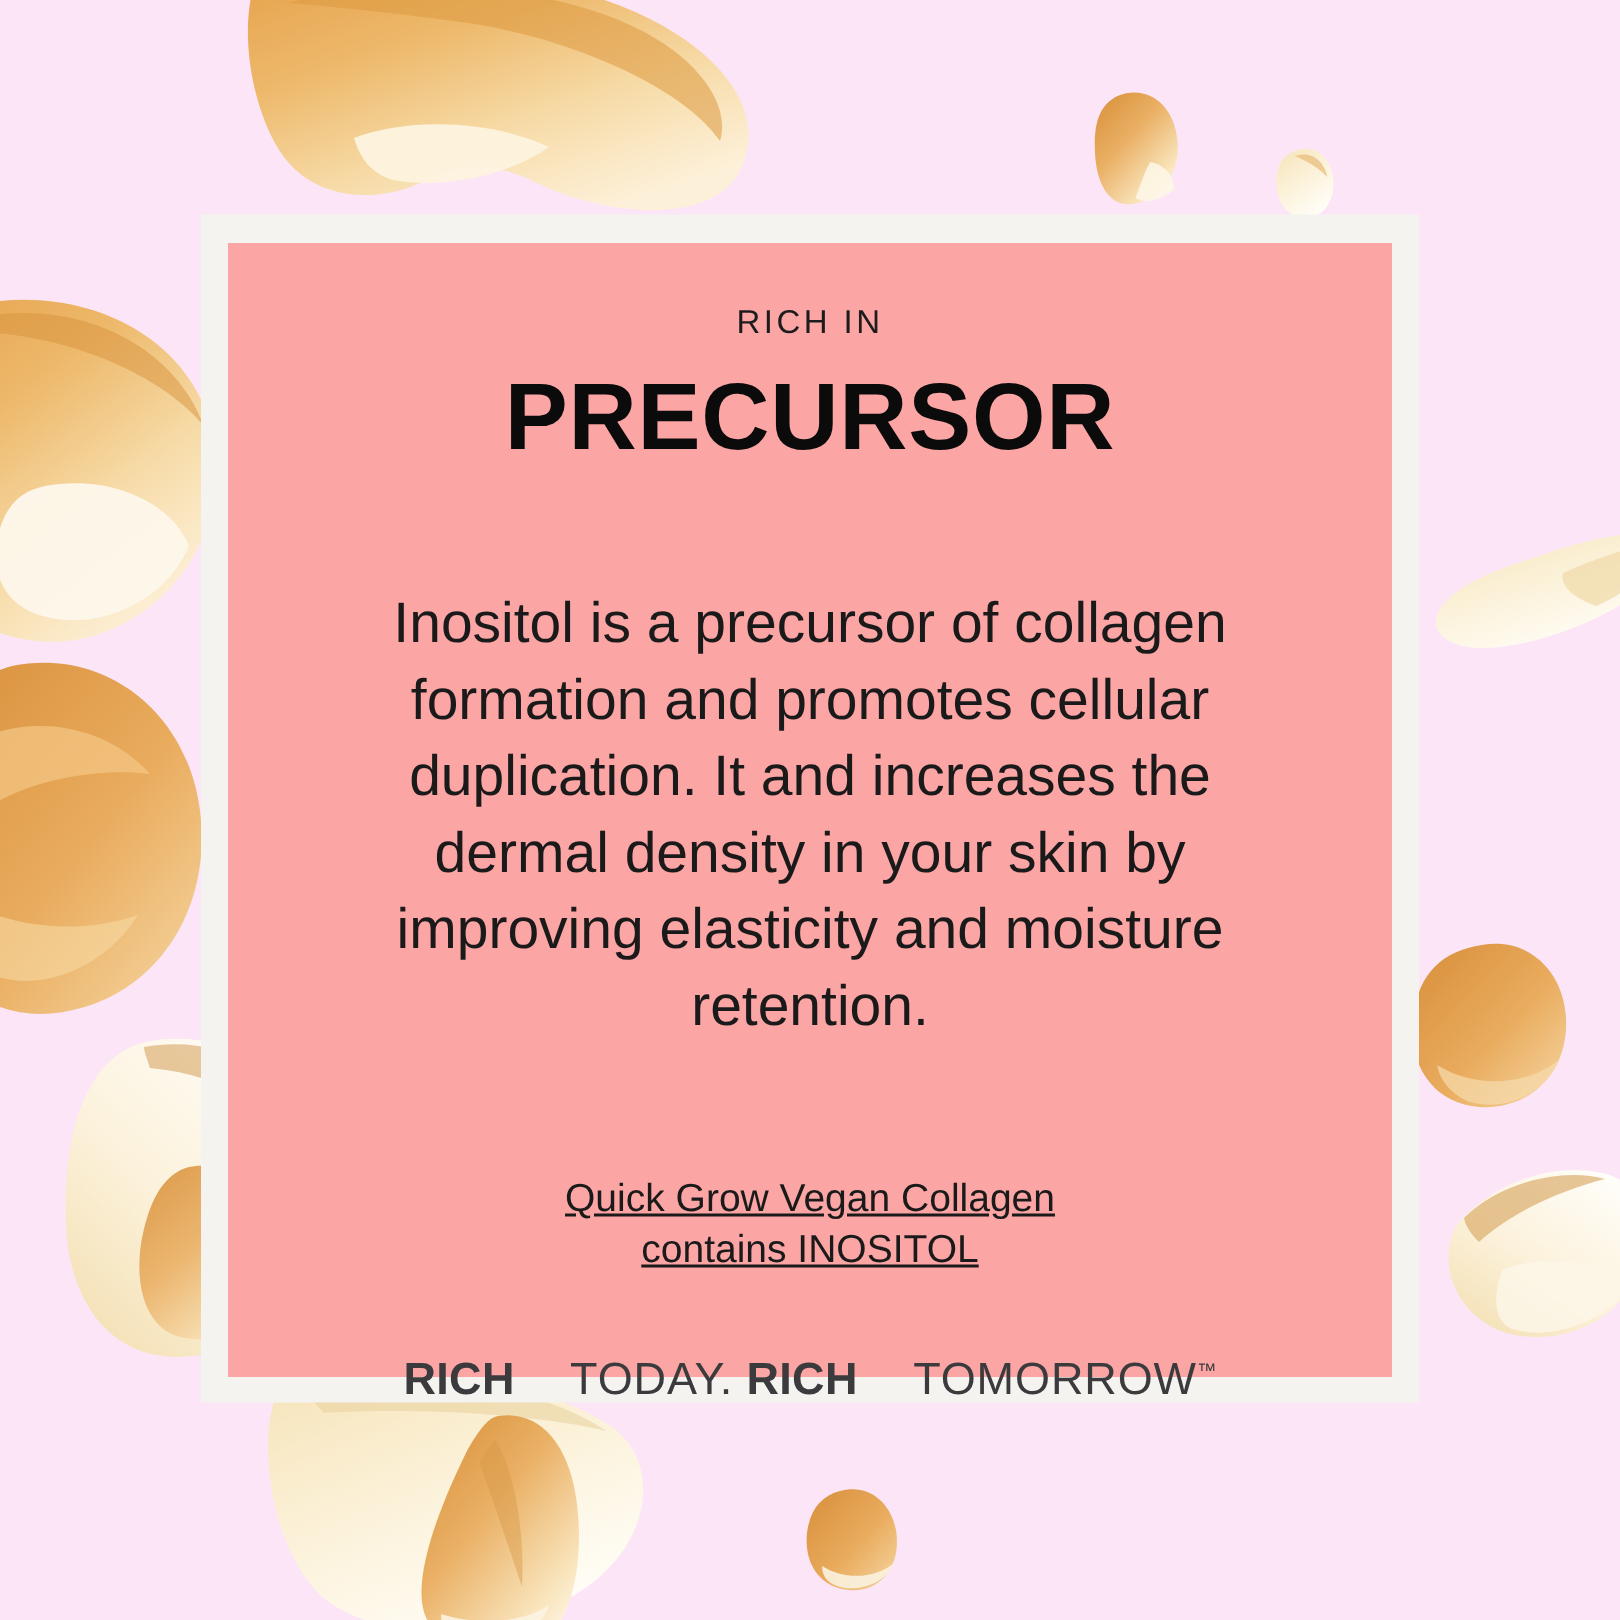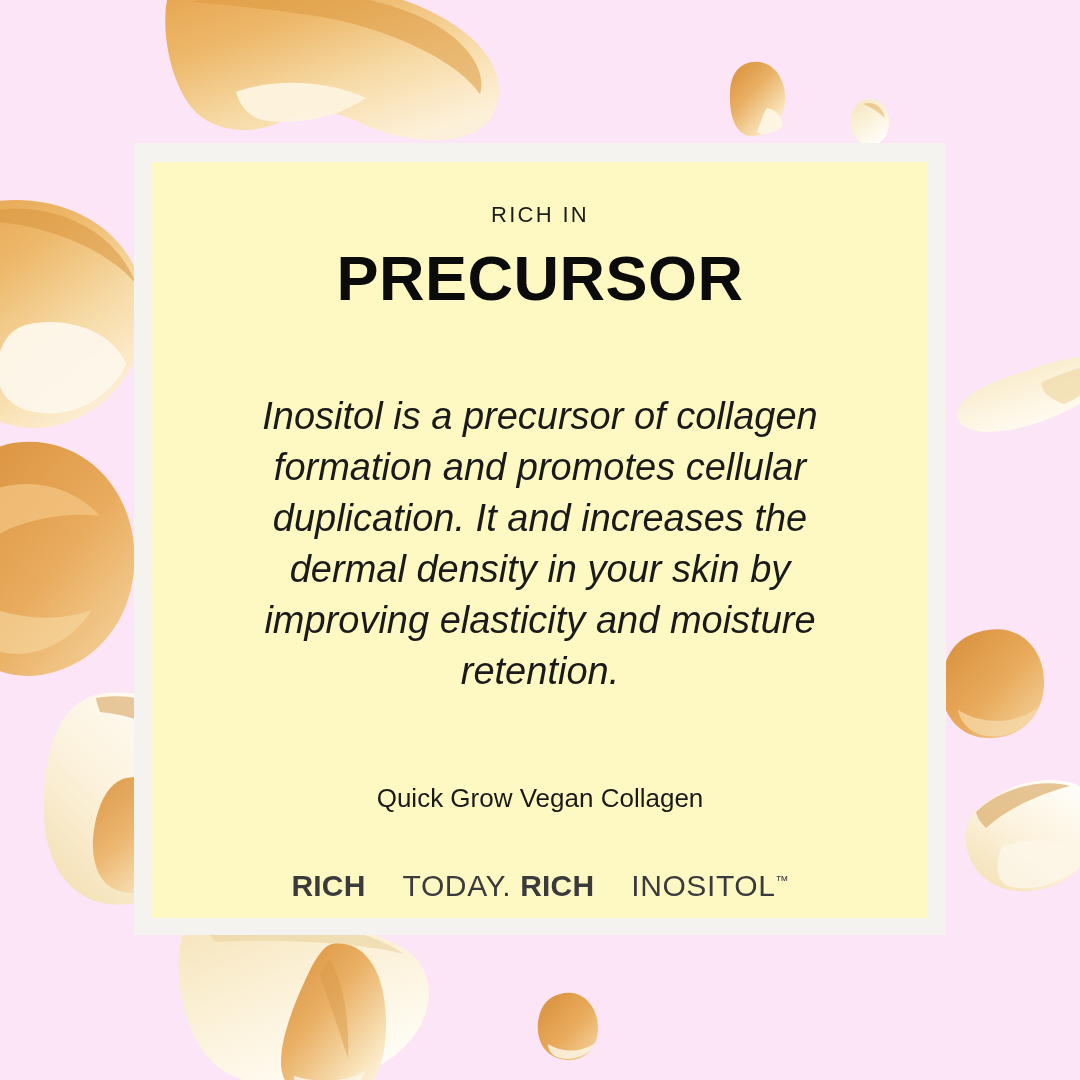--- a/index.html
+++ b/index.html
@@ -37,21 +37,21 @@
     width: 812px;
     height: 792px;
     background: #f4f3f0;
   }
   .card-inner {
     position: absolute;
     left: 152px;
     top: 162px;
     width: 776px;
     height: 756px;
-    background: #fef9c3;
+    background: #fca5a5;
     display: flex;
     flex-direction: column;
     align-items: center;
   }
 
   .eyebrow {
     margin-top: 42px;
     font-size: 22px;
     letter-spacing: 2.3px;
     color: #1c1c1c;
@@ -78,31 +78,31 @@
   }
 
   .body-copy {
     margin-top: 39px;
     width: 600px;
     text-align: center;
     font-size: 38px;
     line-height: 51px;
     color: #1a1a1a;
     font-weight: 400;
-    font-style: italic;
   }
 
   .note {
     margin-top: 46px;
     width: 560px;
     text-align: center;
     font-size: 26px;
     line-height: 34px;
     color: #1a1a1a;
     font-weight: 400;
+    text-decoration: underline;
   }
 
   .tagline {
     margin-top: 56px;
     font-size: 30px;
     letter-spacing: 0.6px;
     color: #3b3b3d;
     white-space: nowrap;
     line-height: 1;
   }
@@ -261,20 +261,21 @@
 
     <div class="eyebrow">RICH IN</div>
 
     <h1 class="headline">PRECURSOR</h1>
 
 
     <p class="body-copy">Inositol is a precursor of collagen formation and promotes cellular duplication. It and increases the dermal density in your skin by improving elasticity and moisture retention.</p>
 
     <div class="note">
       <div>Quick Grow Vegan Collagen</div>
+      <div>contains INOSITOL</div>
     </div>
 
     <div class="tagline">
-      <span class="bold">RICH</span><span>&nbsp;</span><span class="light">TODAY.</span><span>&nbsp;</span><span class="bold">RICH</span><span>&nbsp;</span><span class="light">INOSITOL</span><span class="tm">™</span>
+      <span class="bold">RICH</span><span>&nbsp;</span><span class="light">TODAY.</span><span>&nbsp;</span><span class="bold">RICH</span><span>&nbsp;</span><span class="light">TOMORROW</span><span class="tm">™</span>
     </div>
 
   </div>
 </div>
 
 </body></html>

